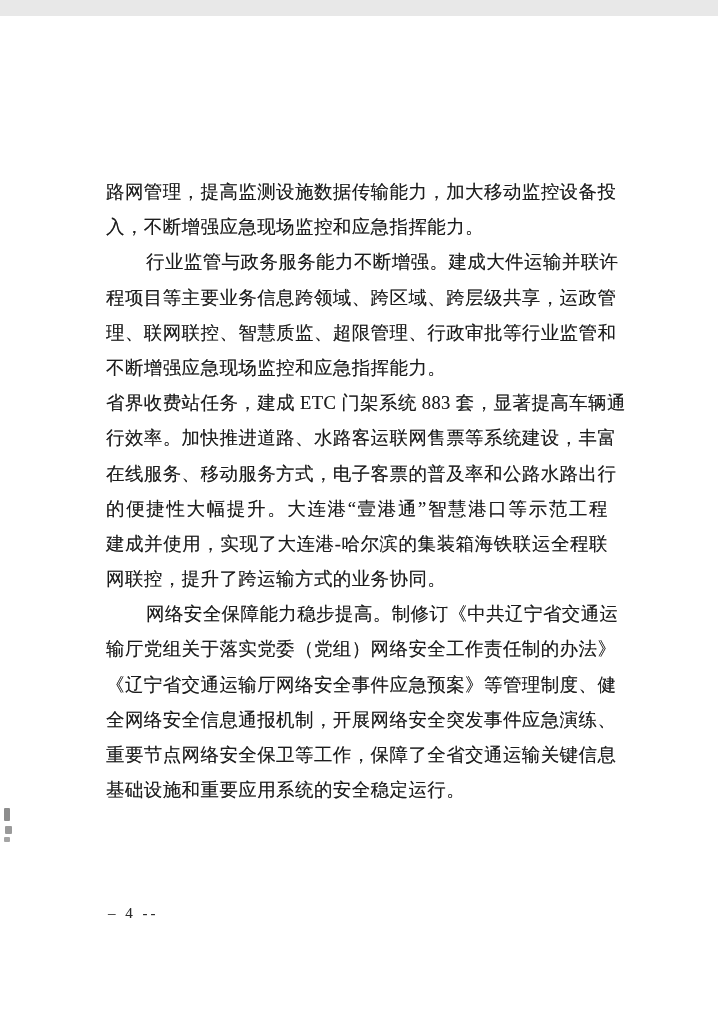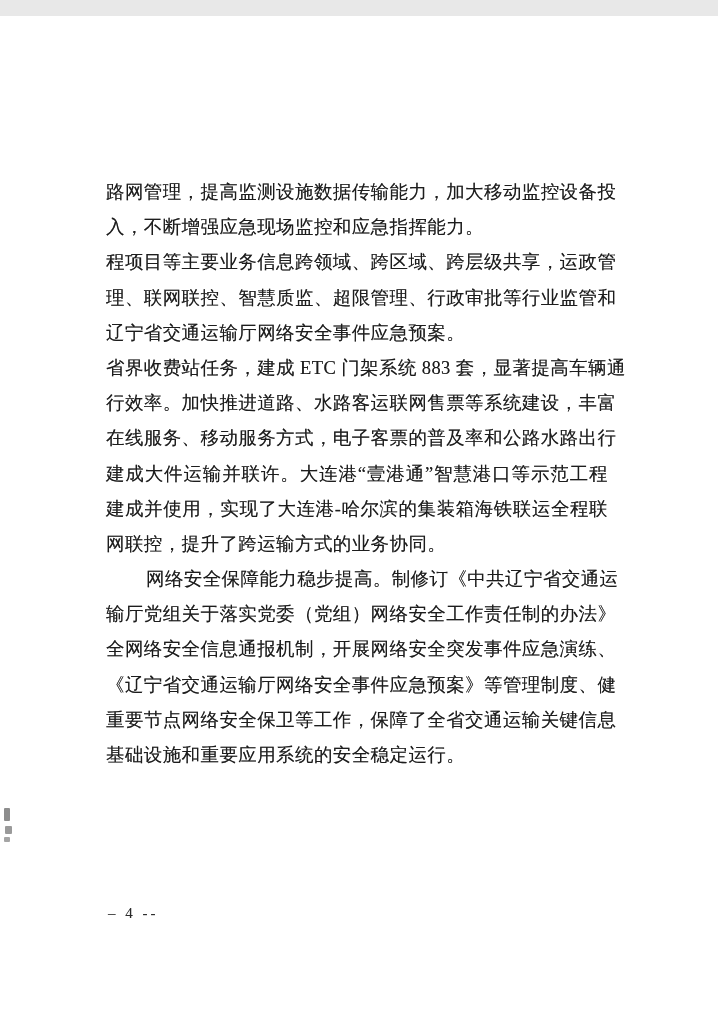--- a/index.html
+++ b/index.html
@@ -63,31 +63,32 @@
 <body>
 
 <div class="page">
   <div class="scan-mark m1"></div>
   <div class="scan-mark m2"></div>
   <div class="scan-mark m3"></div>
 
   <div class="text-block" id="text-block">
       <div class="line">路网管理，提高监测设施数据传输能力，加大移动监控设备投</div>
       <div class="line end">入，不断增强应急现场监控和应急指挥能力。</div>
+      <div class="line indent">行业监管与政务服务能力不断增强。建成大件运输并联许</div>
       <div class="line">程项目等主要业务信息跨领域、跨区域、跨层级共享，运政管</div>
       <div class="line">理、联网联控、智慧质监、超限管理、行政审批等行业监管和</div>
-      <div class="line end">辽宁省交通运输厅网络安全事件应急预案。</div>
+      <div class="line end">不断增强应急现场监控和应急指挥能力。</div>
       <div class="line">省界收费站任务，建成 ETC 门架系统 883 套，显著提高车辆通</div>
       <div class="line">行效率。加快推进道路、水路客运联网售票等系统建设，丰富</div>
       <div class="line">在线服务、移动服务方式，电子客票的普及率和公路水路出行</div>
-      <div class="line">建成大件运输并联许。大连港“壹港通”智慧港口等示范工程</div>
+      <div class="line">的便捷性大幅提升。大连港“壹港通”智慧港口等示范工程</div>
       <div class="line">建成并使用，实现了大连港-哈尔滨的集装箱海铁联运全程联</div>
       <div class="line end">网联控，提升了跨运输方式的业务协同。</div>
       <div class="line indent">网络安全保障能力稳步提高。制修订《中共辽宁省交通运</div>
       <div class="line">输厅党组关于落实党委（党组）网络安全工作责任制的办法》</div>
+      <div class="line">《辽宁省交通运输厅网络安全事件应急预案》等管理制度、健</div>
       <div class="line">全网络安全信息通报机制，开展网络安全突发事件应急演练、</div>
-      <div class="line">《辽宁省交通运输厅网络安全事件应急预案》等管理制度、健</div>
       <div class="line">重要节点网络安全保卫等工作，保障了全省交通运输关键信息</div>
       <div class="line end">基础设施和重要应用系统的安全稳定运行。</div>
     </div>
 
   <div class="page-number">– 4 --</div>
 </div>
 
 </body></html>

